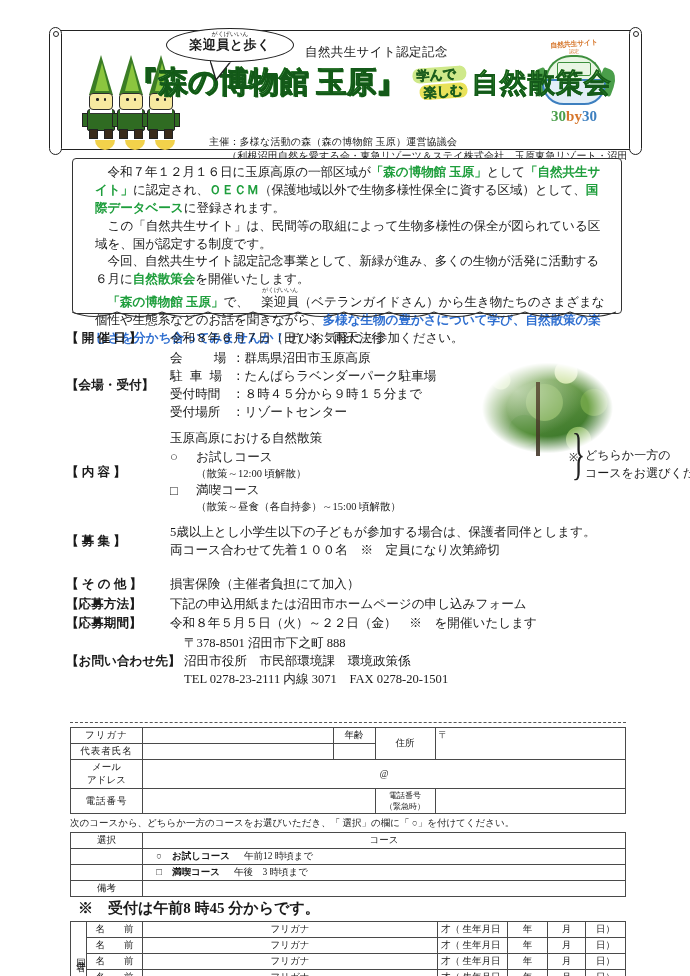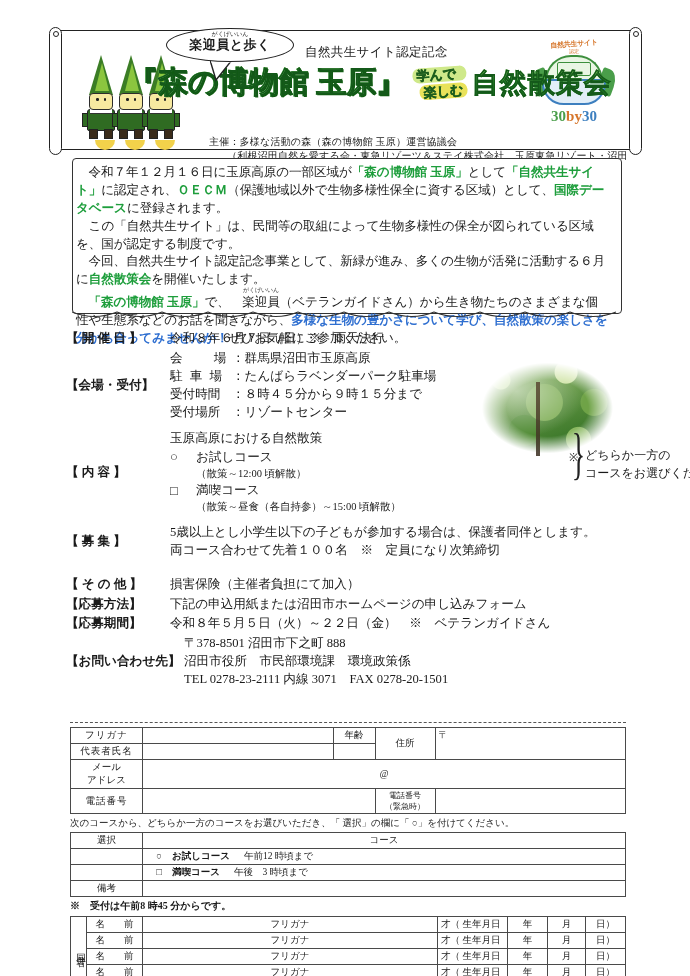--- a/index.html
+++ b/index.html
@@ -199,21 +199,21 @@
   #logo-3030 .by { color:#d6762b; }
   #logo-3030 .g { color:#4a9e4a; }
 
   
   #intro-box {
     position:absolute; left:72px; top:158px;
     width:550px; height:156px;
     border:1.2px solid #333;
     border-radius:4px;
     background:#fff;
-    padding: 5px 12px 4px 3px;
+    padding: 5px 12px 4px 22px;
   }
   #intro-box p {
     margin:0; font-size:12.6px; line-height:1.42;
     text-indent: 1em; letter-spacing: -0.1px;
   }
   .gr { color:#1e9e3c; font-weight:bold; }
   .bl { color:#2f6fd0; font-weight:bold; }
   .ruby-inline { position:relative; display:inline-block; }
   .ruby-inline .rt2 {
     position:absolute; left:50%; transform:translateX(-50%);
@@ -298,21 +298,21 @@
     border:0.9px solid #4a4a4a;
     padding:1px 3px;
     vertical-align:middle;
     font-weight:normal;
     height:15px;
   }
   .c { text-align:center; }
   .lbl-cell { text-align:center; letter-spacing:1px; }
   .tall { height:22px; }
   .note-line { font-size:9.5px; margin:3px 0 2px; }
-  .note-line2 { font-size:10px; margin:2px 0 3px; font-weight:bold; }
+  .note-line2 { font-size:15px; margin:2px 8px 3px; font-weight:bold; }
   .vtext {
     writing-mode: vertical-rl;
     text-orientation: upright;
     letter-spacing:2px;
     margin:0 auto;
     font-size:9.5px;
   }
   table.form.companion td { height:13px; }
   .dotline td { border-top:0.9px dotted #555; }
 </style>
@@ -511,21 +511,21 @@
     <div class="dval">損害保険（主催者負担にて加入）</div>
   </div>
 
   <div class="drow">
     <div class="dlabel">【応募方法】</div>
     <div class="dval">下記の申込用紙または沼田市ホームページの申し込みフォーム</div>
   </div>
 
   <div class="drow">
     <div class="dlabel">【応募期間】</div>
-    <div class="dval">令和８年５月５日（火）～２２日（金）　※　ベテランガイドさん</div>
+    <div class="dval">令和８年５月５日（火）～２２日（金）　※　を開催いたします</div>
   </div>
 
   <div class="drow">
     <div class="dlabel" style="width:118px;flex:0 0 118px;">【お問い合わせ先】</div>
     <div class="dval">
       <div>〒378-8501 沼田市下之町 888</div>
       <div>沼田市役所　市民部環境課　環境政策係</div>
       <div>TEL 0278-23-2111 内線 3071　FAX 0278-20-1501</div>
     </div>
   </div>

